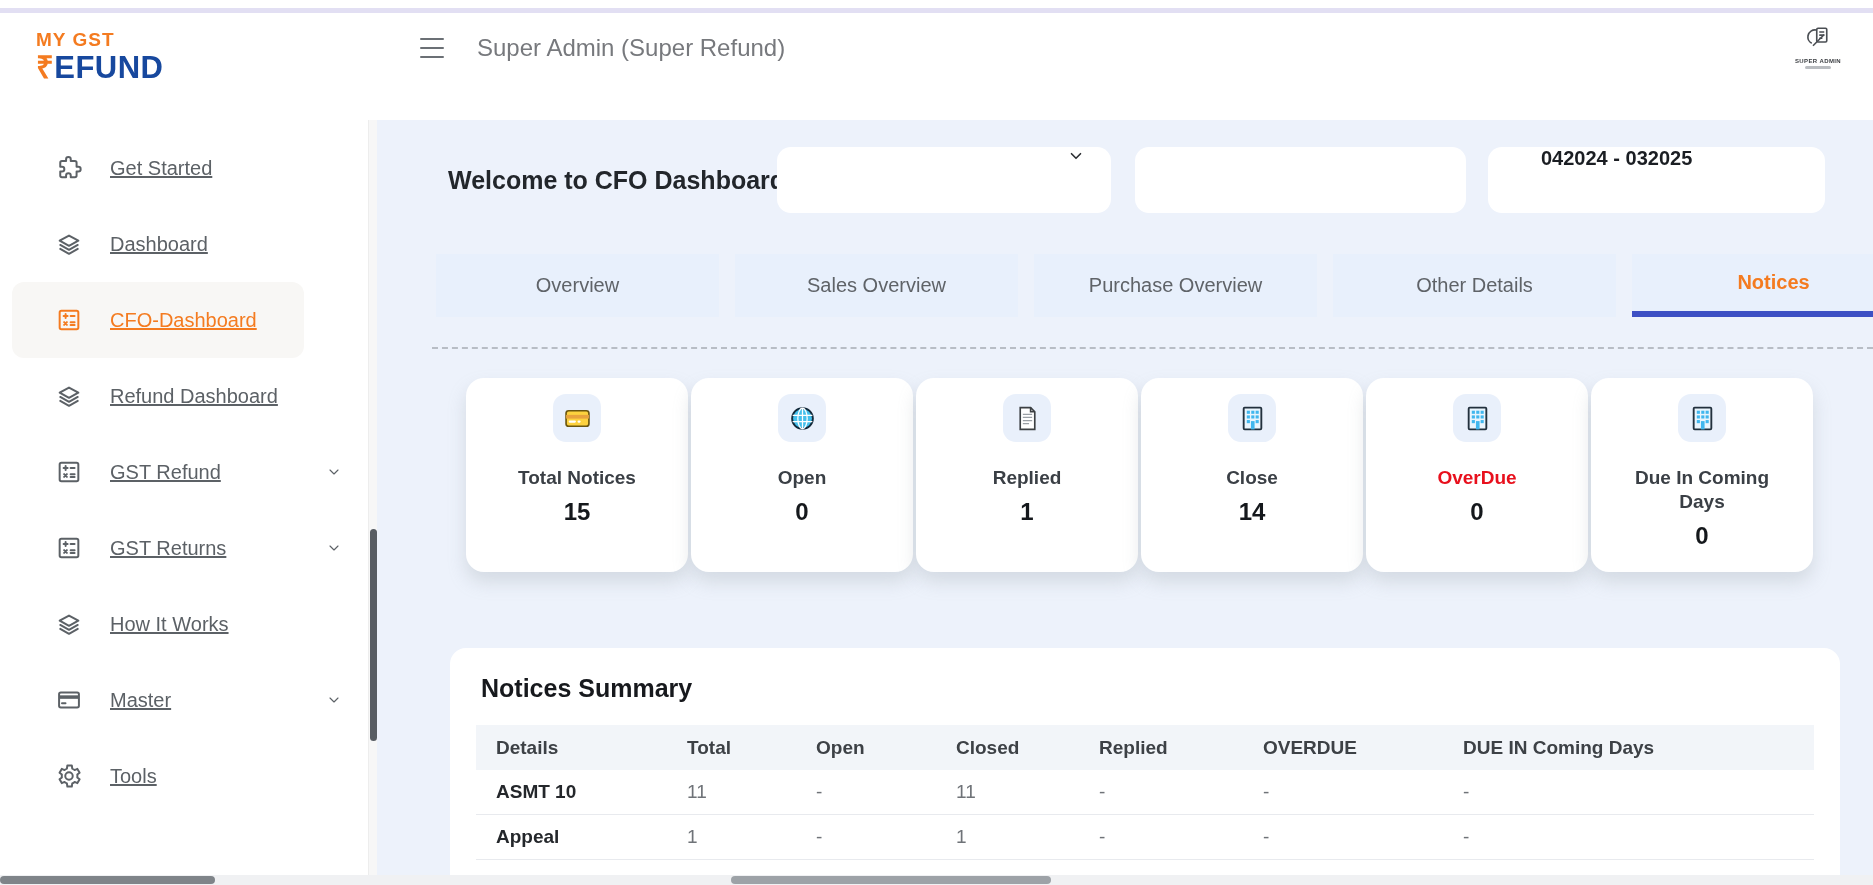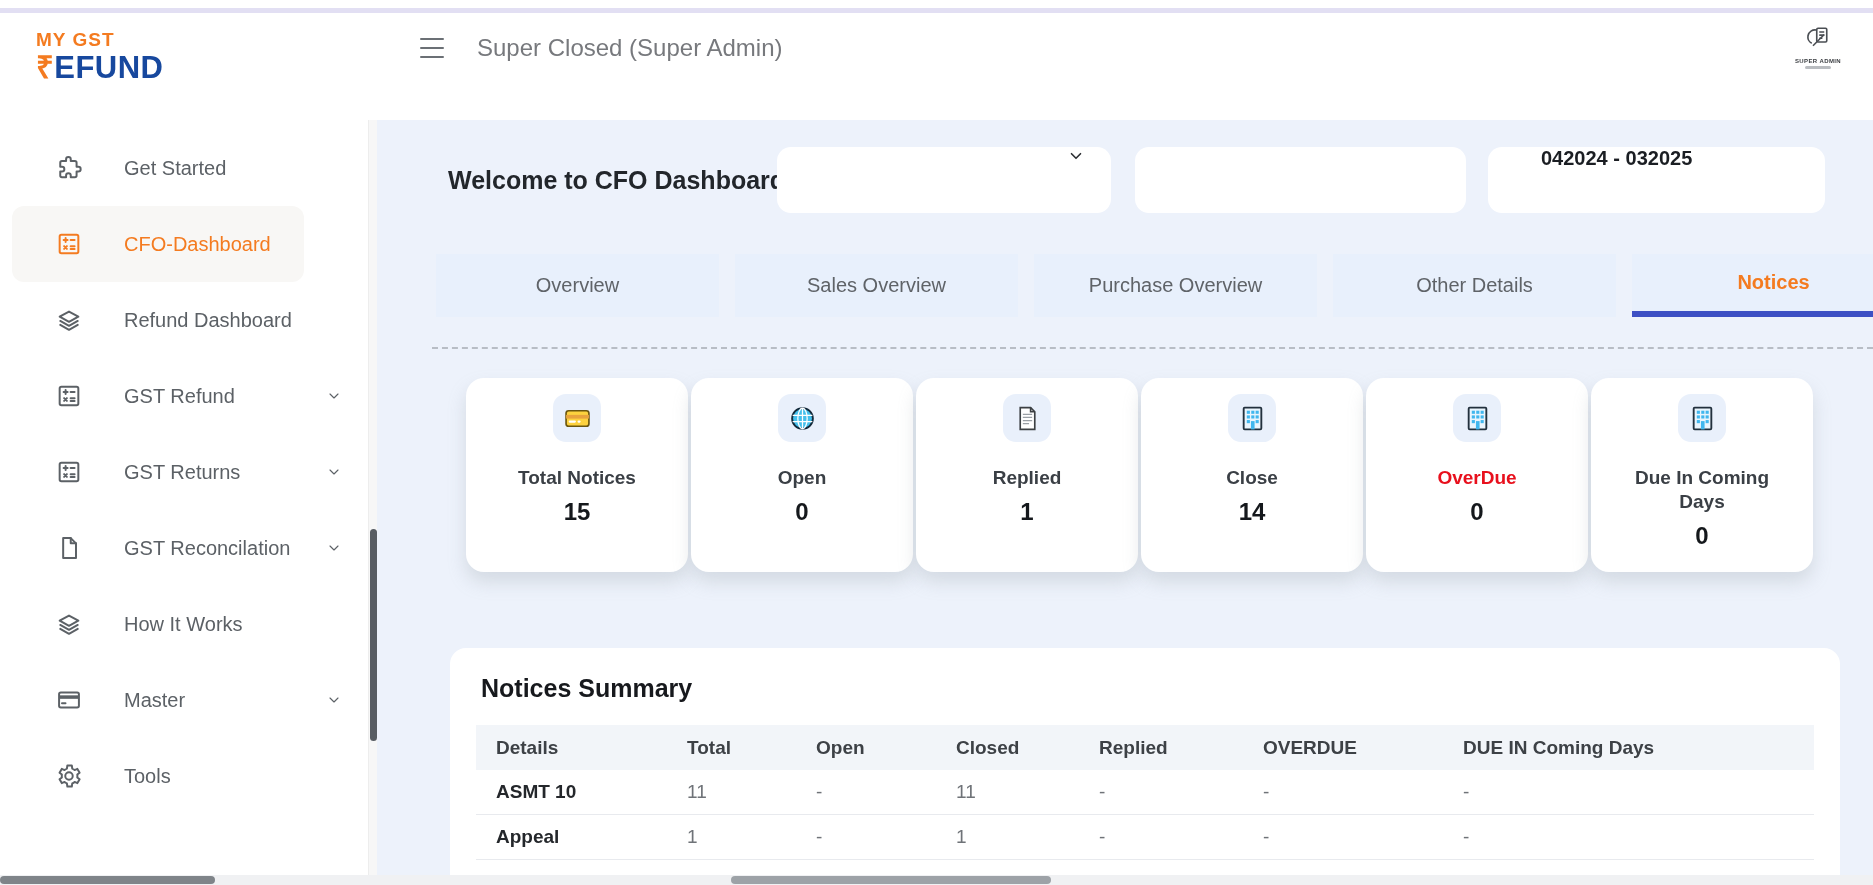--- a/index.html
+++ b/index.html
@@ -17,21 +17,21 @@
   .hamburger span { display:block; height:2px; background:#6b7075; border-radius:2px; }
   .top-title { position:absolute; left:477px; top:34px; font-size:24px; color:#77797d; }
   .profile { position:absolute; left:1786px; top:22px; width:64px; text-align:center; }
   .profile-name { font-size:6px; font-weight:bold; color:#3a3d41; letter-spacing:.4px; margin-top:2px; }
   .profile-sub { width:26px; height:3px; background:#b9bcc0; margin:2px auto 0; border-radius:2px; }
 
   
   .sidebar { position:absolute; left:0; top:120px; width:368px; bottom:0; background:#fff; padding-top:10px; }
   .side-item { position:relative; height:76px; display:flex; align-items:center; padding-left:54px; cursor:pointer; }
   .side-item .s-icon { width:30px; height:30px; flex:0 0 30px; display:flex; align-items:center; justify-content:center; }
-  .side-item .s-label { margin-left:40px; font-size:20px; color:#5c6166; }
+  .side-item .s-label { margin-left:26px; font-size:20px; color:#5c6166;text-decoration:underline; }
   .side-item.active { background:#f8f7f5; border-radius:12px; margin-left:12px; margin-right:64px; padding-left:42px; }
   .side-item.active .s-label { color:#F47B20; }
   .side-item .s-chevron { margin-left:auto; margin-right:26px; display:flex; }
   svg.sico { stroke:#5c6166; fill:none; stroke-width:1.7; stroke-linecap:round; stroke-linejoin:round; }
   .side-item.active svg.sico { stroke:#F47B20; }
 
   .vscroll-track { position:absolute; left:368px; top:120px; width:9px; bottom:0; background:#f7f7f7; border-left:1px solid #ededed; }
   .vscroll-thumb { position:absolute; left:1px; top:409px; width:7px; height:212px; background:#585d63; border-radius:4px; }
 
   
@@ -80,21 +80,21 @@
     <div class="top-strip"></div>
     <div class="logo">
       <div class="logo-top">MY GST</div>
       <div class="logo-bottom"><span class="rupee">₹</span><span>EFUND</span></div>
     </div>
     <div class="hamburger">
       <span></span>
         <span></span>
         <span></span>
     </div>
-    <div class="top-title">Super Closed (Super Admin)</div>
+    <div class="top-title">Super Admin (Super Refund)</div>
     <div class="profile">
       <svg width="30" height="30" viewBox="0 0 24 24" style="stroke:#4a4e53;fill:none;stroke-width:1.3">
         <path d="M7 17c-2-1-3.5-3-3-6 .6-3.4 3.6-5 6.5-4.6"></path>
         <rect x="11" y="5" width="8" height="11" rx="1"></rect>
         <path d="M13 8h4M13 10.5h4M13 13h2.5"></path>
         <path d="M8 19l9-9"></path>
       </svg>
       <div class="profile-name">SUPER ADMIN</div>
       <div class="profile-sub"></div>
     </div>
@@ -104,20 +104,30 @@
 
     <div class="side-item">
       <span class="s-icon">
         <svg class="sico" width="28" height="28" viewBox="0 0 24 24">
             <path d="M13.5 4.5c0-1.1-.9-2-2-2s-2 .9-2 2V6H6c-.8 0-1.5.7-1.5 1.5V11H6a2 2 0 1 1 0 4H4.5v3.5c0 .8.7 1.5 1.5 1.5h3.5v-1.5a2 2 0 1 1 4 0V20H17c.8 0 1.5-.7 1.5-1.5V15H20a2 2 0 1 0 0-4h-1.5V7.5C18.5 6.7 17.8 6 17 6h-3.5V4.5z"></path>
           </svg>
       </span>
       <span class="s-label">Get Started</span>
     </div>
 
+    <div class="side-item">
+      <span class="s-icon">
+        <svg class="sico" width="28" height="28" viewBox="0 0 24 24">
+            <path d="M4 9.2 12 4.8l8 4.4-8 4.4-8-4.4z"></path>
+            <path d="M4.5 12.8 12 17l7.5-4.2"></path>
+            <path d="M4.5 16.2 12 20.4l7.5-4.2"></path>
+          </svg>
+      </span>
+      <span class="s-label">Dashboard</span>
+    </div>
 
     <div class="side-item active">
       <span class="s-icon">
         <svg class="sico" width="28" height="28" viewBox="0 0 24 24">
             <rect x="4" y="4" width="16" height="16" rx="1.5"></rect>
             <path d="M7.4 8.6h3.4M9.1 6.9v3.4"></path>
             <path d="M13.4 8.6h3.4"></path>
             <path d="M7.8 13.8l2.4 2.4M10.2 13.8l-2.4 2.4"></path>
             <path d="M13.4 14h3.4M13.4 16.2h3.4"></path>
           </svg>
@@ -165,34 +175,20 @@
           </svg>
       </span>
       <span class="s-label">GST Returns</span>
       <span class="s-chevron">
         <svg class="sico" width="16" height="16" viewBox="0 0 24 24">
             <path d="M6 9l6 6 6-6"></path>
           </svg>
       </span>
     </div>
 
-    <div class="side-item">
-      <span class="s-icon">
-        <svg class="sico" width="28" height="28" viewBox="0 0 24 24">
-            <path d="M7 3.5h6.5L18 8v12.5H7z"></path>
-            <path d="M13.5 3.5V8H18"></path>
-          </svg>
-      </span>
-      <span class="s-label">GST Reconcilation</span>
-      <span class="s-chevron">
-        <svg class="sico" width="16" height="16" viewBox="0 0 24 24">
-            <path d="M6 9l6 6 6-6"></path>
-          </svg>
-      </span>
-    </div>
 
     <div class="side-item">
       <span class="s-icon">
         <svg class="sico" width="28" height="28" viewBox="0 0 24 24">
             <path d="M4 9.2 12 4.8l8 4.4-8 4.4-8-4.4z"></path>
             <path d="M4.5 12.8 12 17l7.5-4.2"></path>
             <path d="M4.5 16.2 12 20.4l7.5-4.2"></path>
           </svg>
       </span>
       <span class="s-label">How It Works</span>

